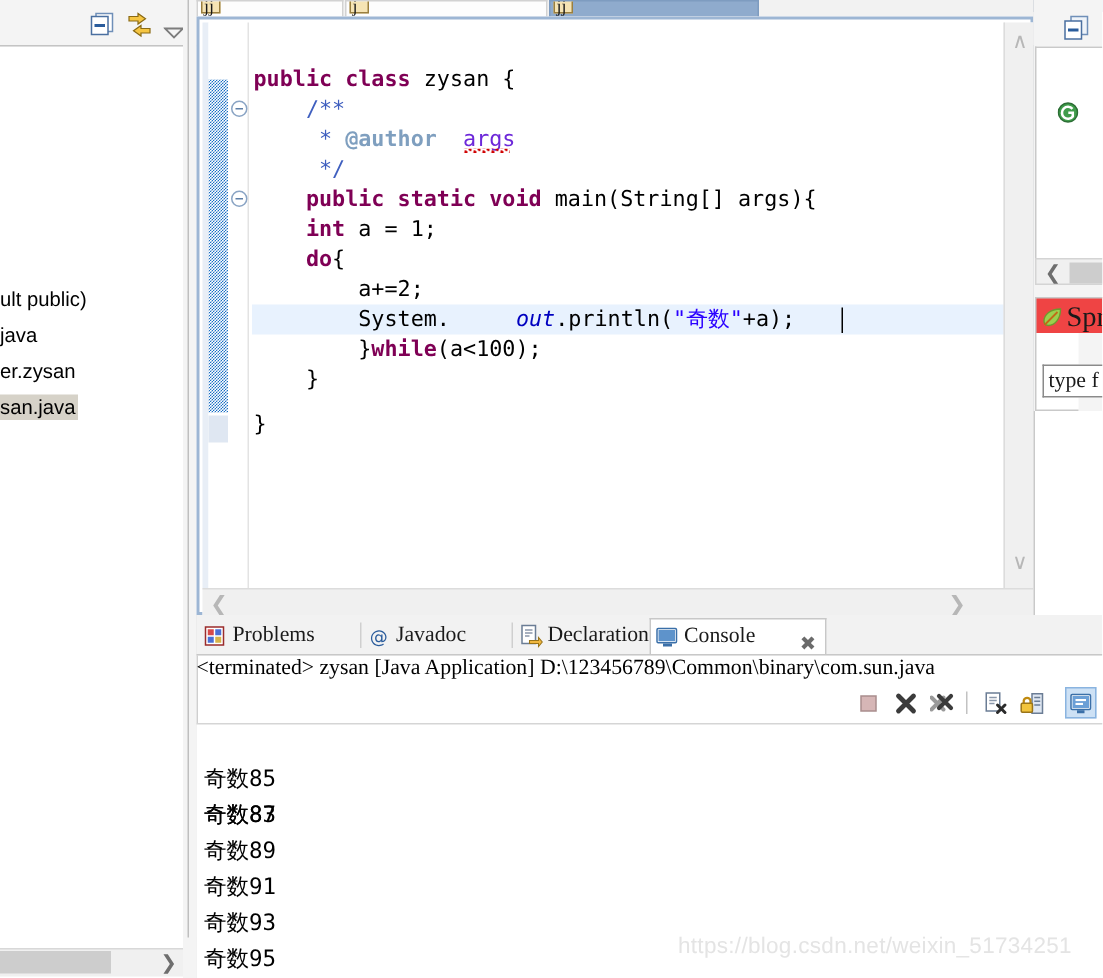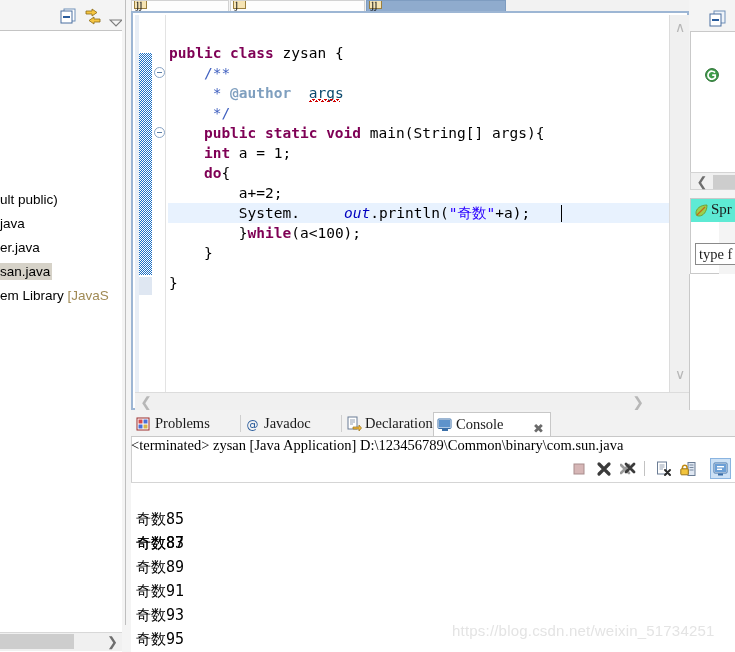--- a/index.html
+++ b/index.html
@@ -205,21 +205,21 @@
   .cline {
     position: absolute;
     left: 0;
     height: 20px;
     line-height: 20px;
     white-space: pre;
   }
   .kw  { color: #7f0055; font-weight: bold; }
   .cmt { color: #3f5fbf; }
   .tag { color: #7f9fbf; font-weight: bold; }
-  .tagval { color: #0c4a6e; }
+  .tagval { color: #6d28d9; }
   .str { color: #2a00ff; }
   .fld { color: #0000c0; font-style: italic; margin-left: 44px; }
   .plain { color: #000000; }
 
   #hl-line {
     position: absolute;
     left: 33px; top: 188px; width: 521px; height: 20px;
     background: #e8f2fe;
   }
   #caret {
@@ -392,27 +392,27 @@
     left: 4px; top: 2px; width: 14px;
     text-align: center;
     color: #6e6e6e; font-size: 13px; line-height: 14px;
   }
   #rp-hs-thumb {
     left: 22px; top: 2px; width: 24px; height: 14px;
     background: #cdcdcd;
   }
   #rp-tab2 {
     left: 1px; top: 198px; width: 45px; height: 24px;
-    background: #5eead4;
+    background: #ef4444;
     border: 1px solid #c9c9c9;
     border-right: none;
     border-bottom: none;
     box-sizing: border-box;
     font-family: "Liberation Serif", serif;
-    font-size: 15px;
+    font-size: 19px;
     color: #1a1a1a;
     white-space: nowrap;
     overflow: hidden;
   }
   #rp-tab2-txt { position: absolute; left: 20px; top: 2px; }
   #rp-filter {
     left: 1px; top: 222px; width: 29px; height: 52px;
     background: #ffffff;
     border: 1px solid #c9c9c9;
     border-right: none;
@@ -492,23 +492,22 @@
       <span class="tb-icon" id="icon-viewmenu">
         <svg width="14" height="8" viewBox="0 0 14 8">
           <path d="M1 1 L13 1 L7 7 Z" fill="none" stroke="#7d7d7d" stroke-width="1.2"></path>
         </svg>
       </span>
     </div>
 
     <div class="abs" id="tree">
         <div class="tree-row" style="top: 0px;"><span class="lbl">ult public)</span></div>
         <div class="tree-row" style="top: 24px;"><span class="lbl">java</span></div>
-        <div class="tree-row" style="top: 48px;"><span class="lbl">er.java</span></div>
+        <div class="tree-row" style="top: 48px;"><span class="lbl">er.zysan</span></div>
         <div class="tree-row selected" style="top: 72px;"><span class="lbl">san.java</span></div>
-        <div class="tree-row" style="top: 96px;"><span class="lbl">em Library </span><span class="dim">[JavaS</span></div>
       </div>
 
     <div class="abs" id="left-hscroll">
       <div class="abs" id="left-hscroll-thumb"></div>
       <div class="abs" id="left-hscroll-arrow">❯</div>
     </div>
   </div>
 
   <div class="abs" id="sash-left"></div>
   <div class="abs" id="sash-left-line"></div>

